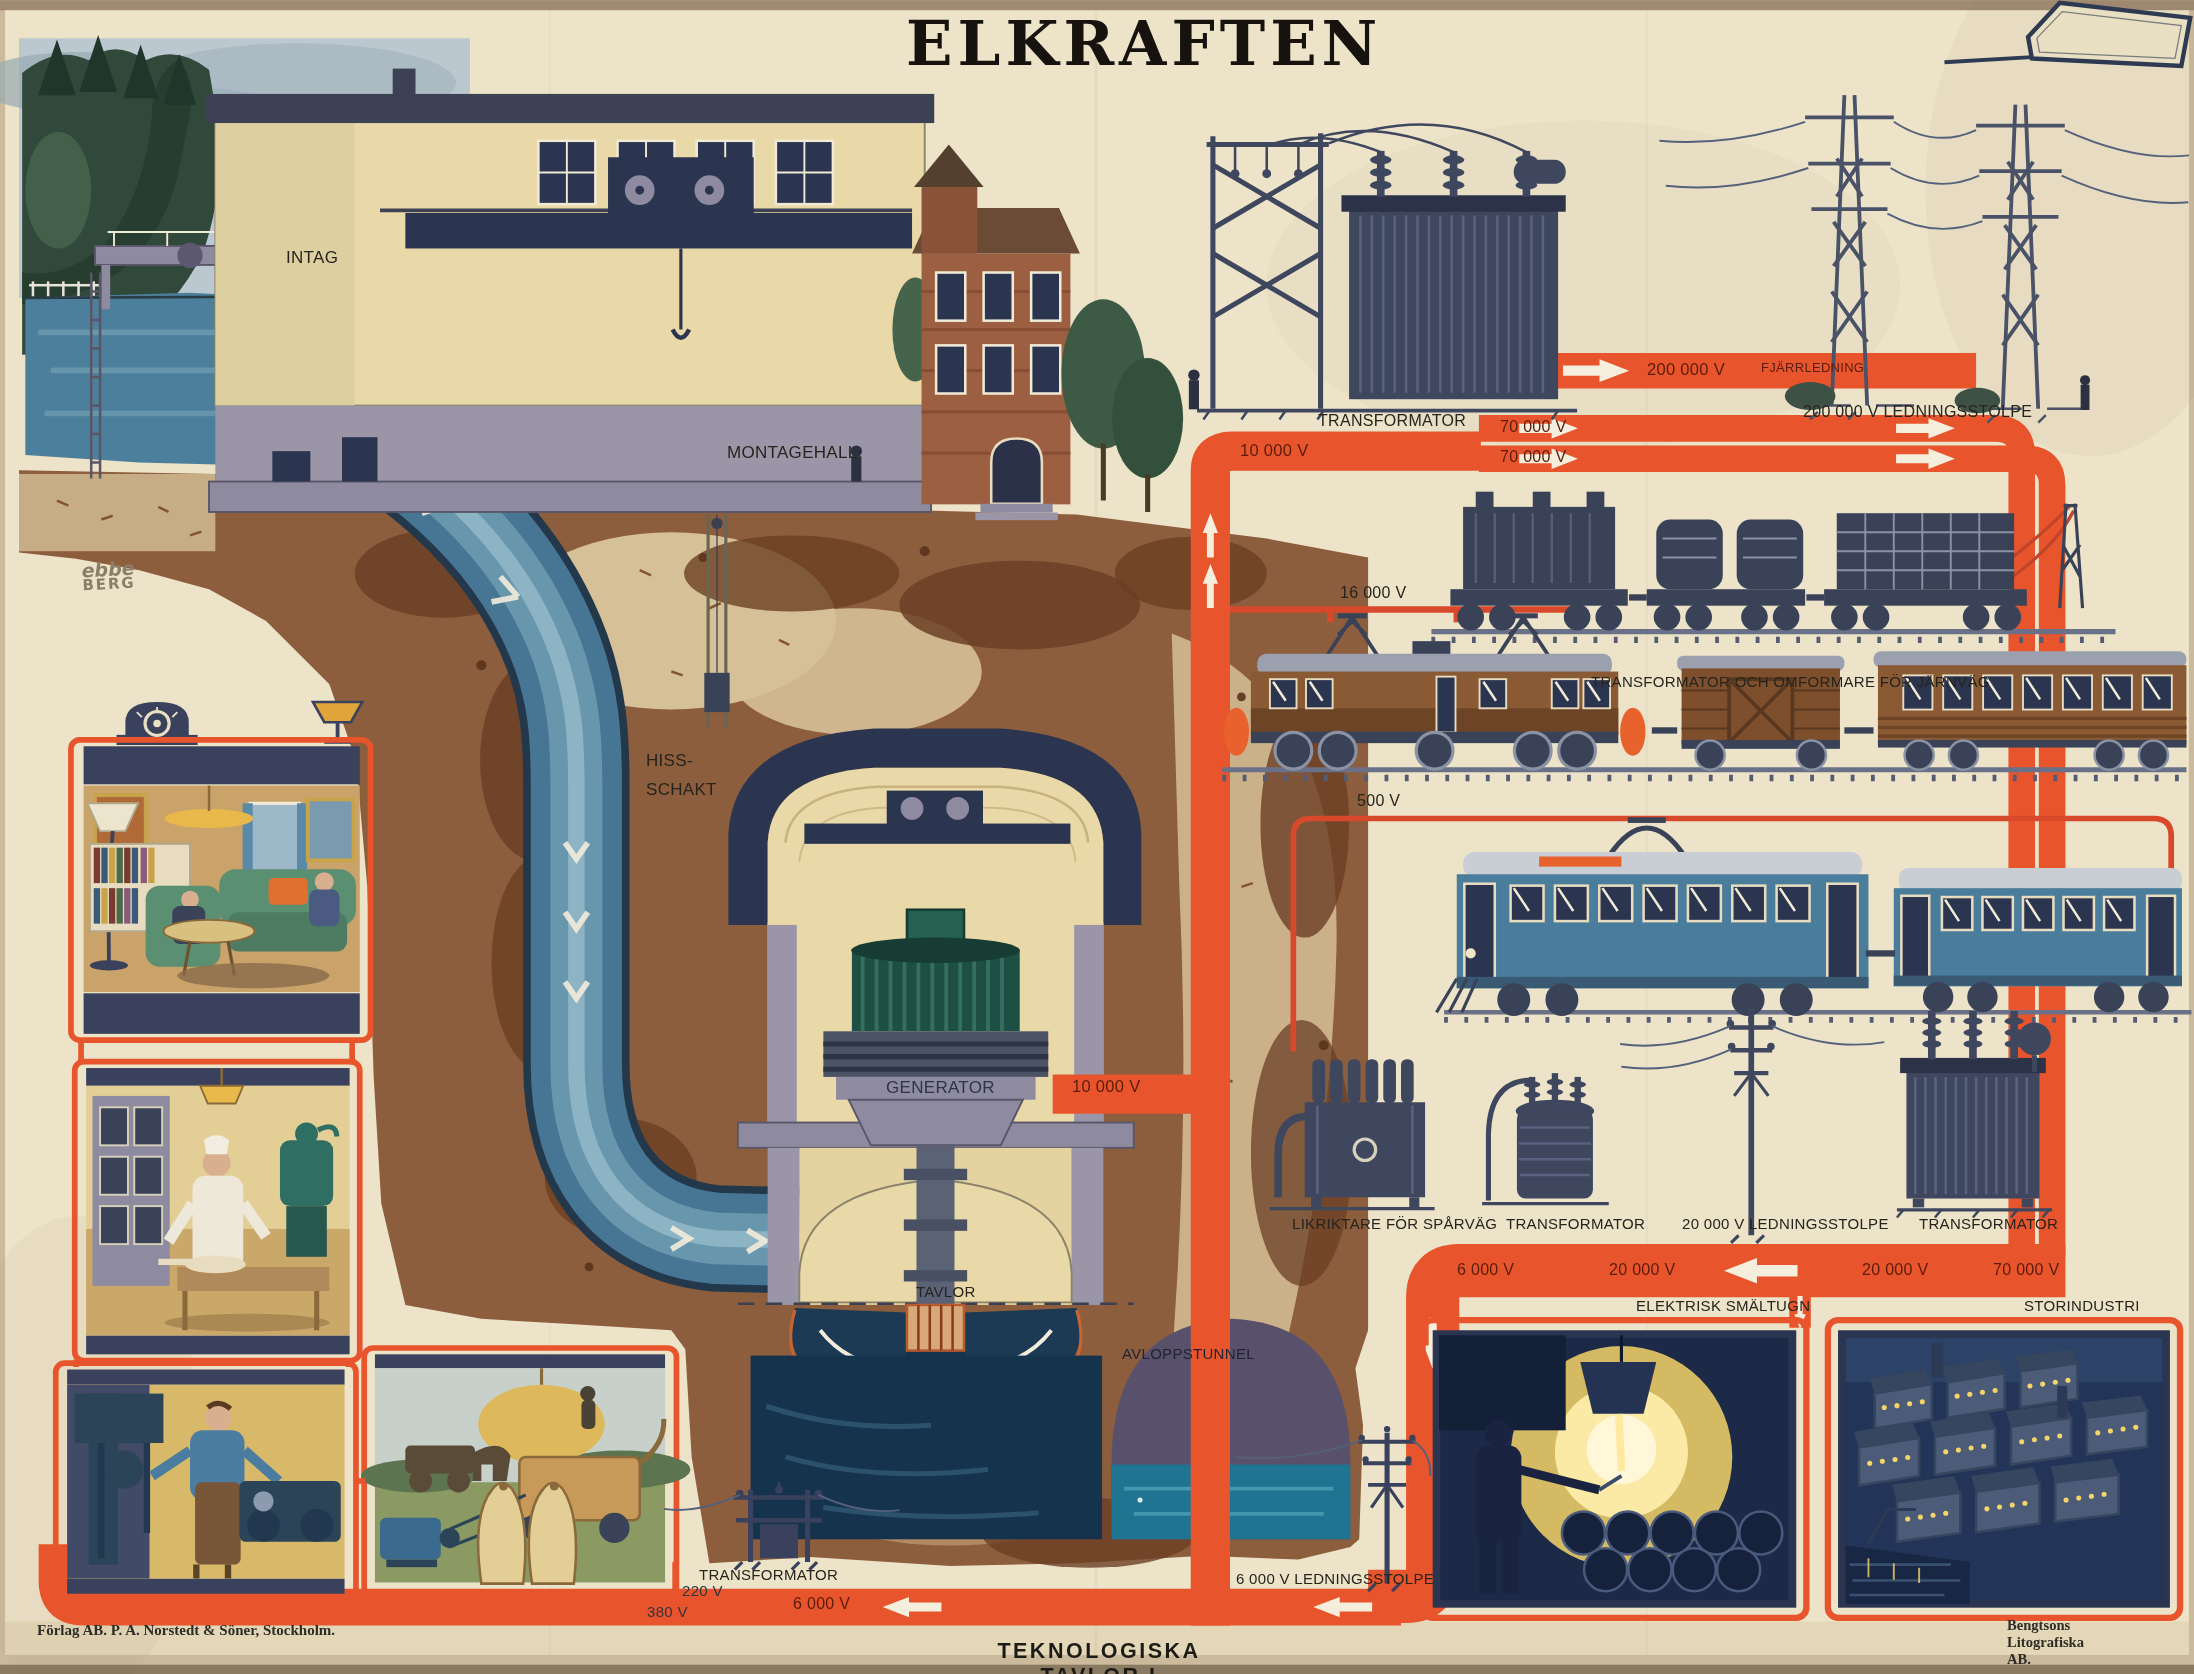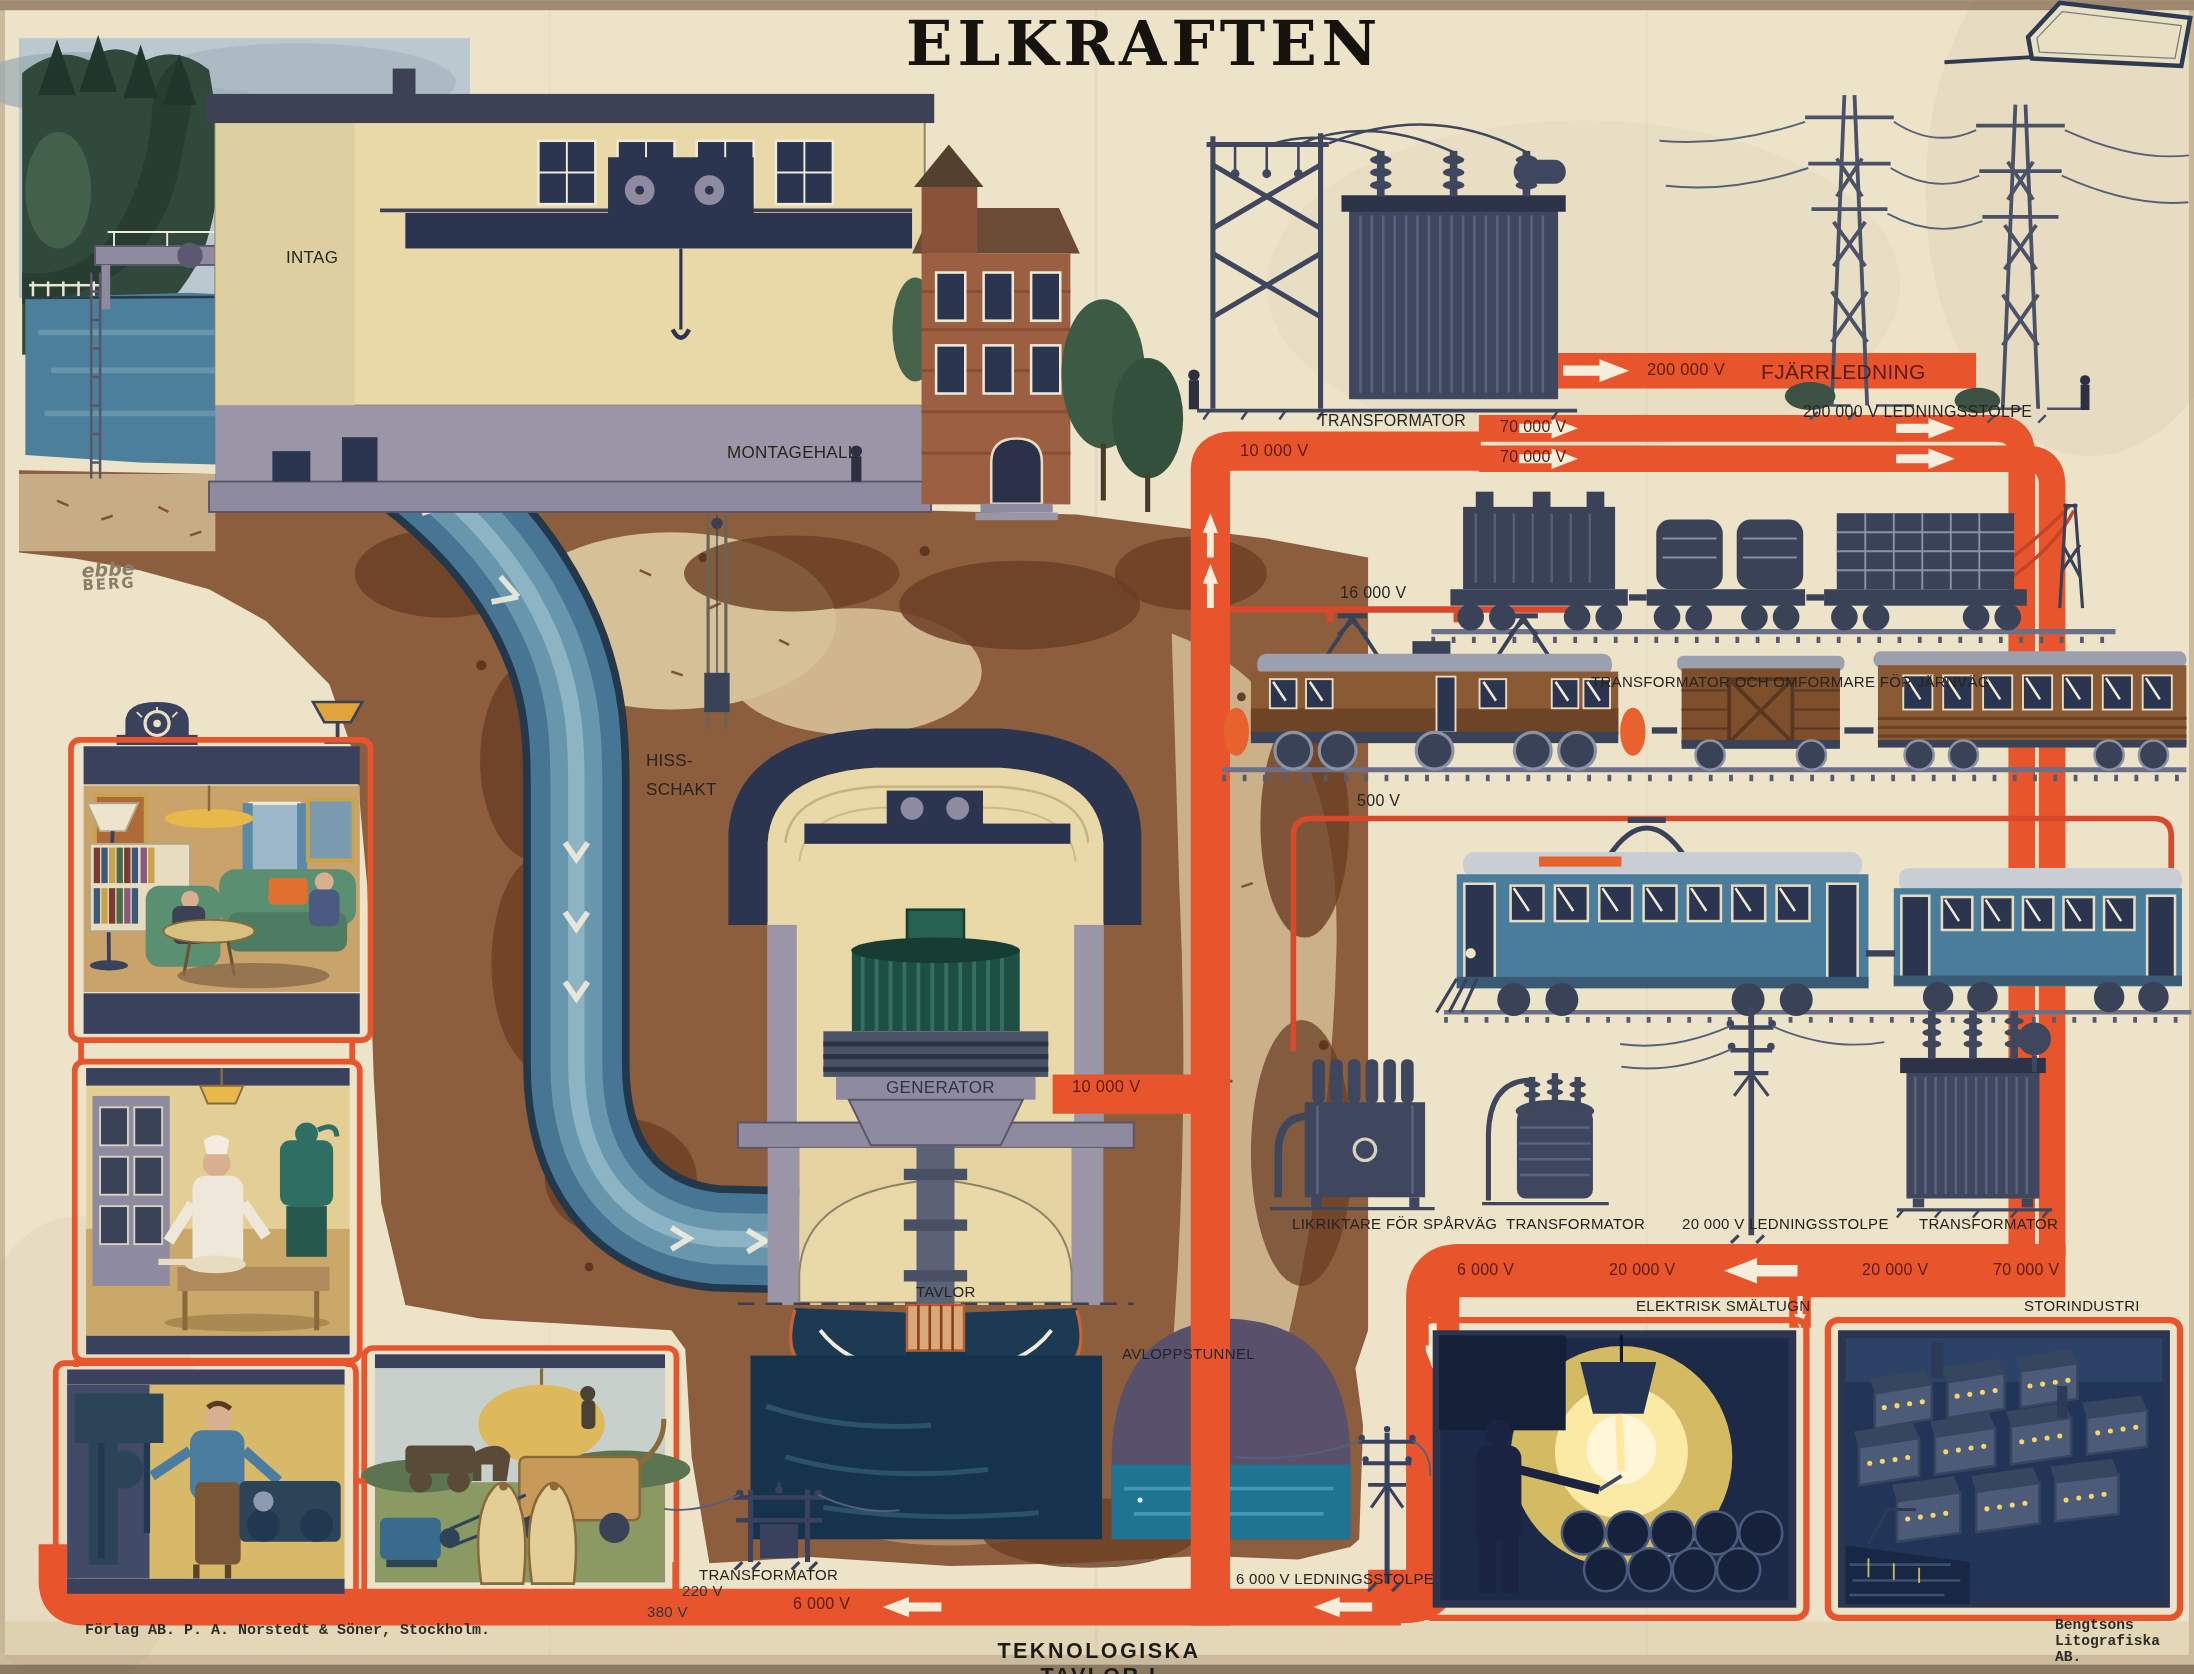--- a/index.html
+++ b/index.html
@@ -7,22 +7,22 @@
   svg{position:absolute;left:0;top:0;}
   .lbl{position:absolute;font-family:"Liberation Sans",sans-serif;font-weight:normal;color:#26241d;
        font-size:16px;letter-spacing:0.3px;white-space:nowrap;z-index:5;}
   .maroon{color:#5a1c0c;}
   .navyink{color:#2e3448;}
   .homes{color:#33333d;}
   .title{position:absolute;left:906px;top:7.6px;width:418px;text-align:center;z-index:5;
          font-family:"DejaVu Serif",serif;font-weight:bold;font-size:61px;letter-spacing:5px;color:#16130e;}
   .series{position:absolute;left:947px;top:1639px;width:304px;text-align:center;z-index:5;
           font-family:"Liberation Sans",sans-serif;font-weight:bold;font-size:21.5px;letter-spacing:2.5px;color:#1d1b15;}
-  .imprint{position:absolute;z-index:5;font-family:Liberation Mono, monospace;font-weight:bold;
-           font-size:15px;color:#2e2c26;margin-left:48px;}
+  .imprint{position:absolute;z-index:5;font-family:Liberation Serif, serif;font-weight:bold;
+           font-size:15px;color:#2e2c26;}
   .sig{position:absolute;left:82px;top:561px;z-index:5;color:#8a7e68;transform:rotate(-3deg);
        font-family:"DejaVu Sans",sans-serif;font-weight:bold;line-height:.92;}
   .sig .f{font-size:19px;font-style:italic;display:block;}
   .sig .l{font-size:15px;letter-spacing:1.9px;display:block;}
   .s24{font-size:15px;}
 </style>
 </head>
 <body>
 
 <div id="stage">
@@ -1011,21 +1011,21 @@
 <div class="lbl" style="left:646px;top:751px;font-size:17px;">HISS-</div>
 <div class="lbl" style="left:646px;top:780px;font-size:17px;">SCHAKT</div>
 <div class="lbl navyink" style="left:886px;top:1078px;font-size:17px;">GENERATOR</div>
 <div class="lbl" style="left:916px;top:1283px;font-size:15px;">TAVLOR</div>
 <div class="lbl" style="left:1122px;top:1345px;font-size:15px;color:#1f2430;">AVLOPPSTUNNEL</div>
 <div class="lbl maroon" style="left:1072px;top:1077px;font-size:16.5px;">10 000 V</div>
 
 <div class="lbl maroon" style="left:1240px;top:441px;font-size:16.5px;">10 000 V</div>
 <div class="lbl" style="left:1318px;top:412px;">TRANSFORMATOR</div>
 <div class="lbl maroon" style="left:1647px;top:360px;font-size:16.5px;">200 000 V</div>
-<div class="lbl maroon" style="left:1761px;top:360px;font-size:21px;">FJÄRRLEDNING</div>
+<div class="lbl maroon" style="left:1761px;top:360px;font-size:13px;">FJÄRRLEDNING</div>
 <div class="lbl" style="left:1803px;top:403px;">200 000 V LEDNINGSSTOLPE</div>
 <div class="lbl maroon" style="left:1500px;top:418px;font-size:16px;">70 000 V</div>
 <div class="lbl maroon" style="left:1500px;top:448px;font-size:16px;">70 000 V</div>
 
 <div class="lbl" style="left:1340px;top:584px;">16 000 V</div>
 <div class="lbl s24" style="left:1591px;top:673px;">TRANSFORMATOR OCH OMFORMARE FÖR JÄRNVÄG</div>
 <div class="lbl" style="left:1357px;top:792px;">500 V</div>
 
 <div class="lbl s24" style="left:1292px;top:1215px;">LIKRIKTARE FÖR SPÅRVÄG</div>
 <div class="lbl s24" style="left:1506px;top:1215px;">TRANSFORMATOR</div>

